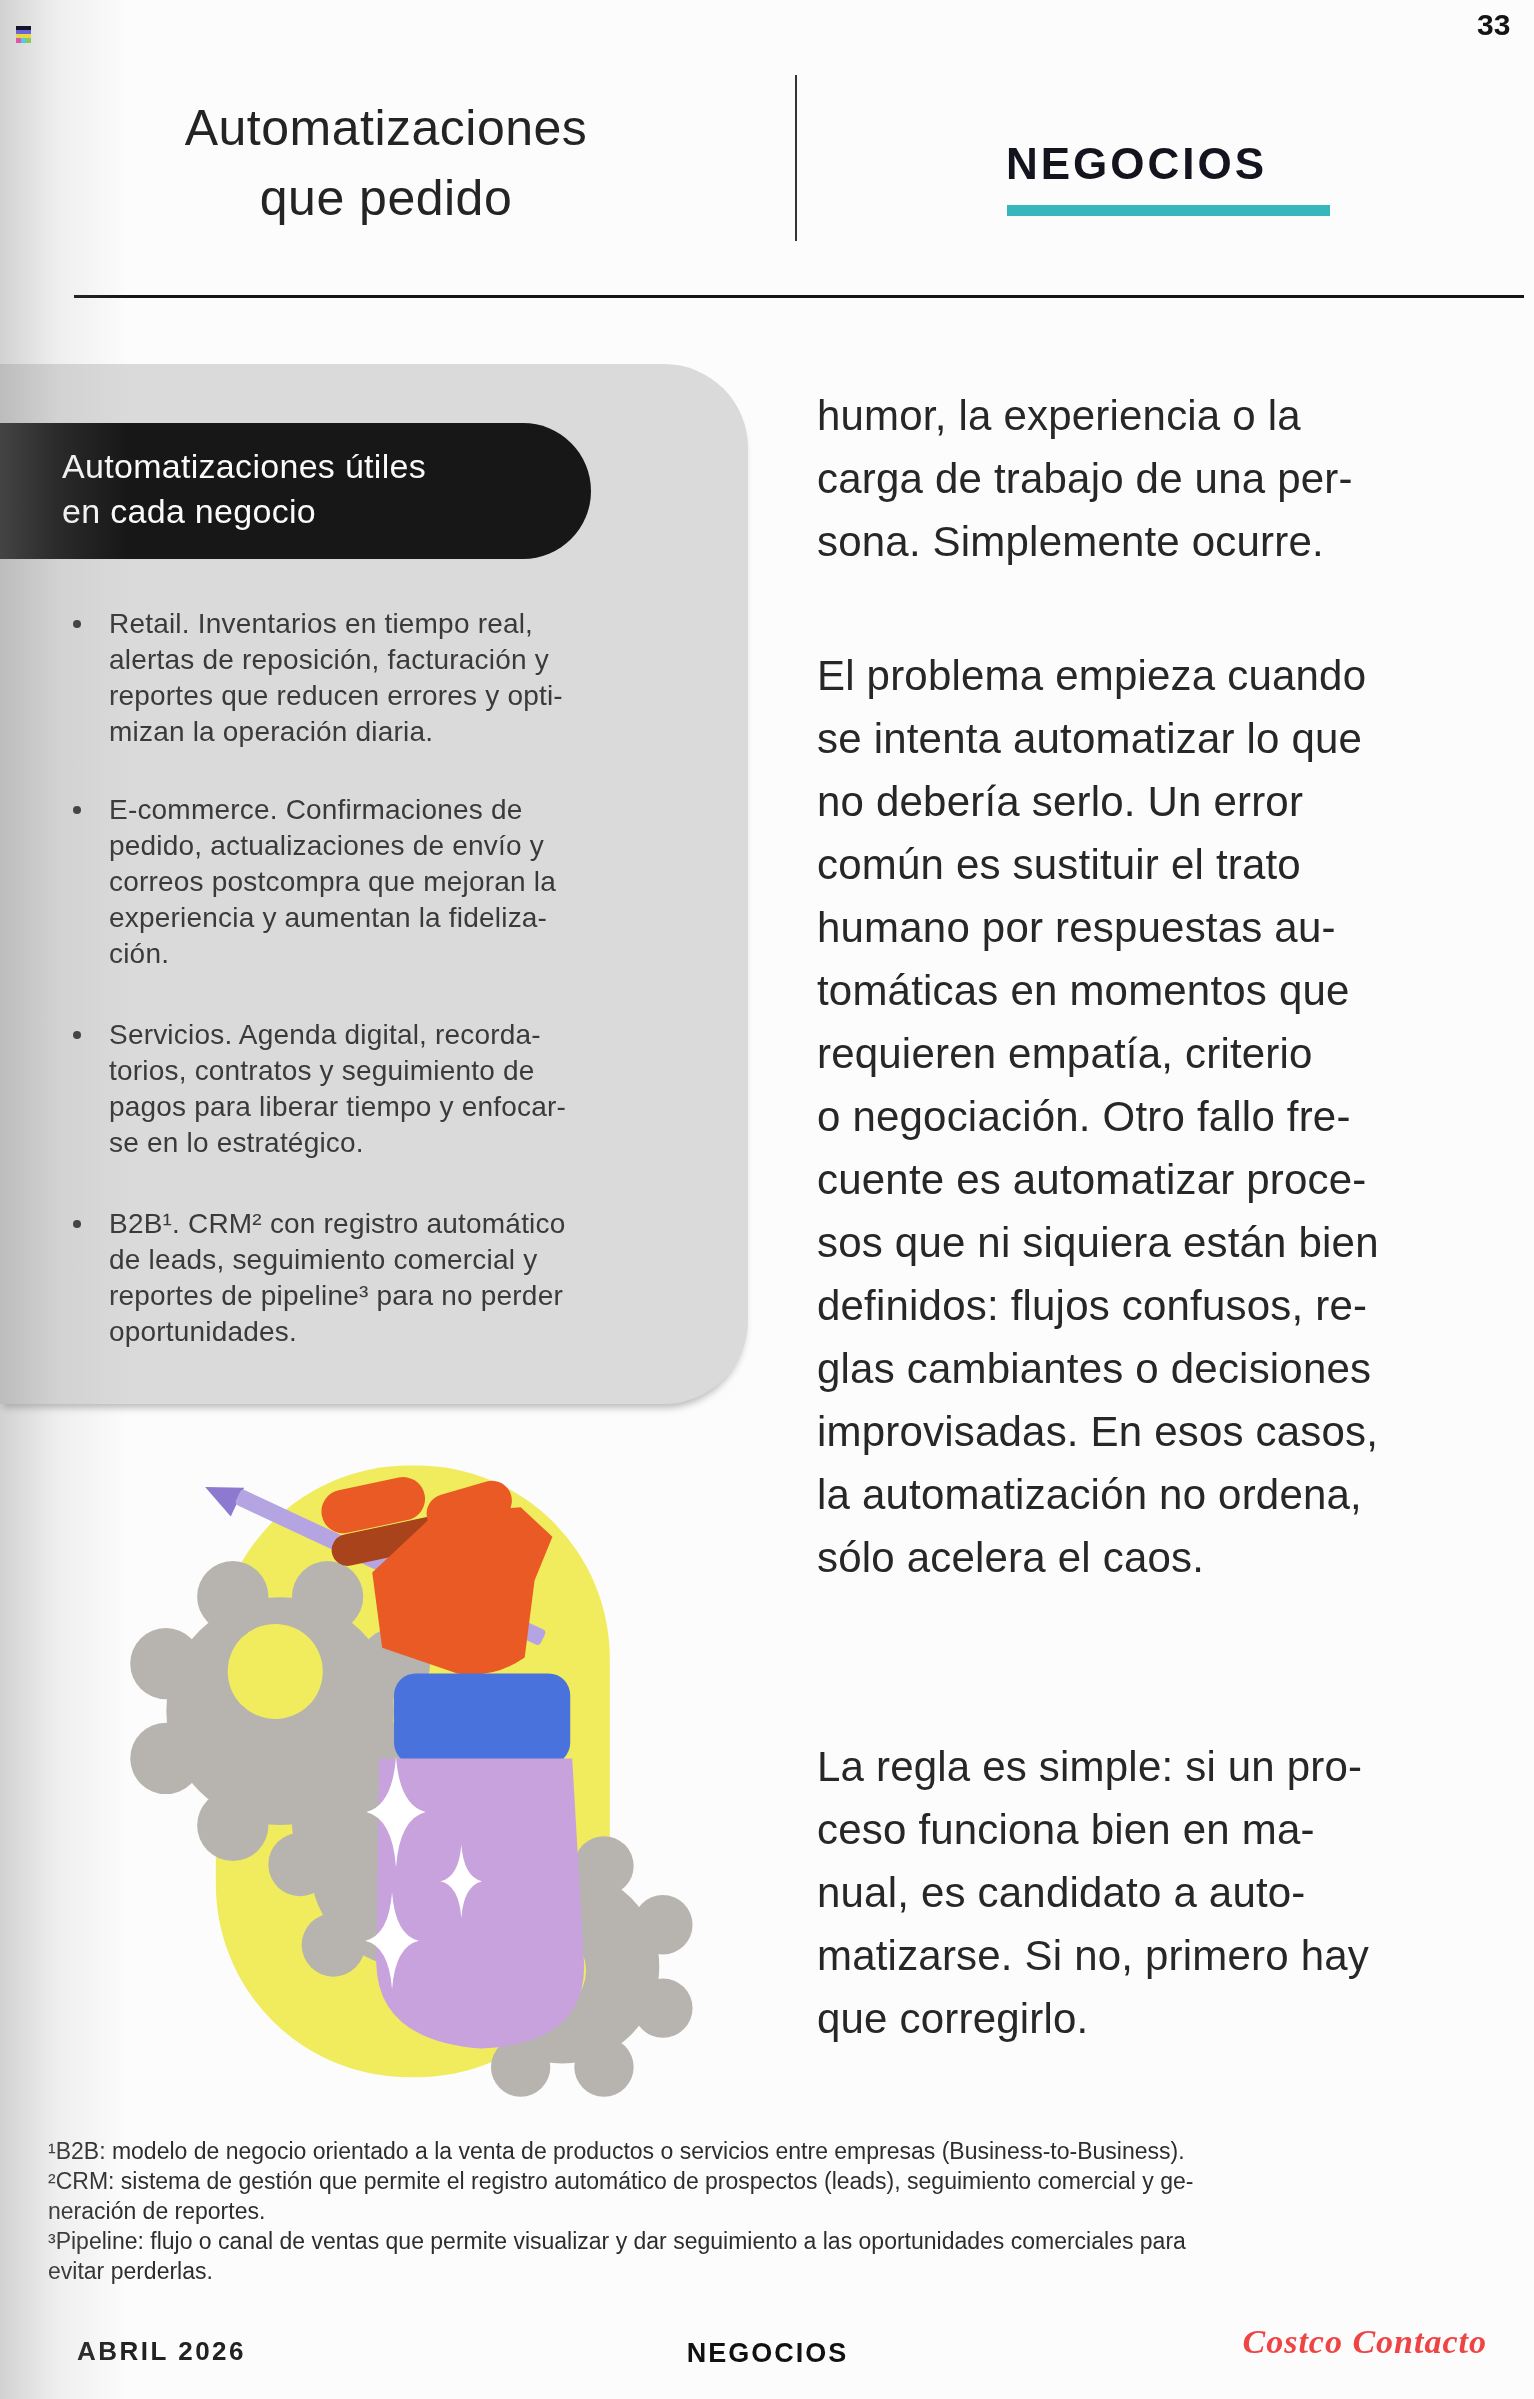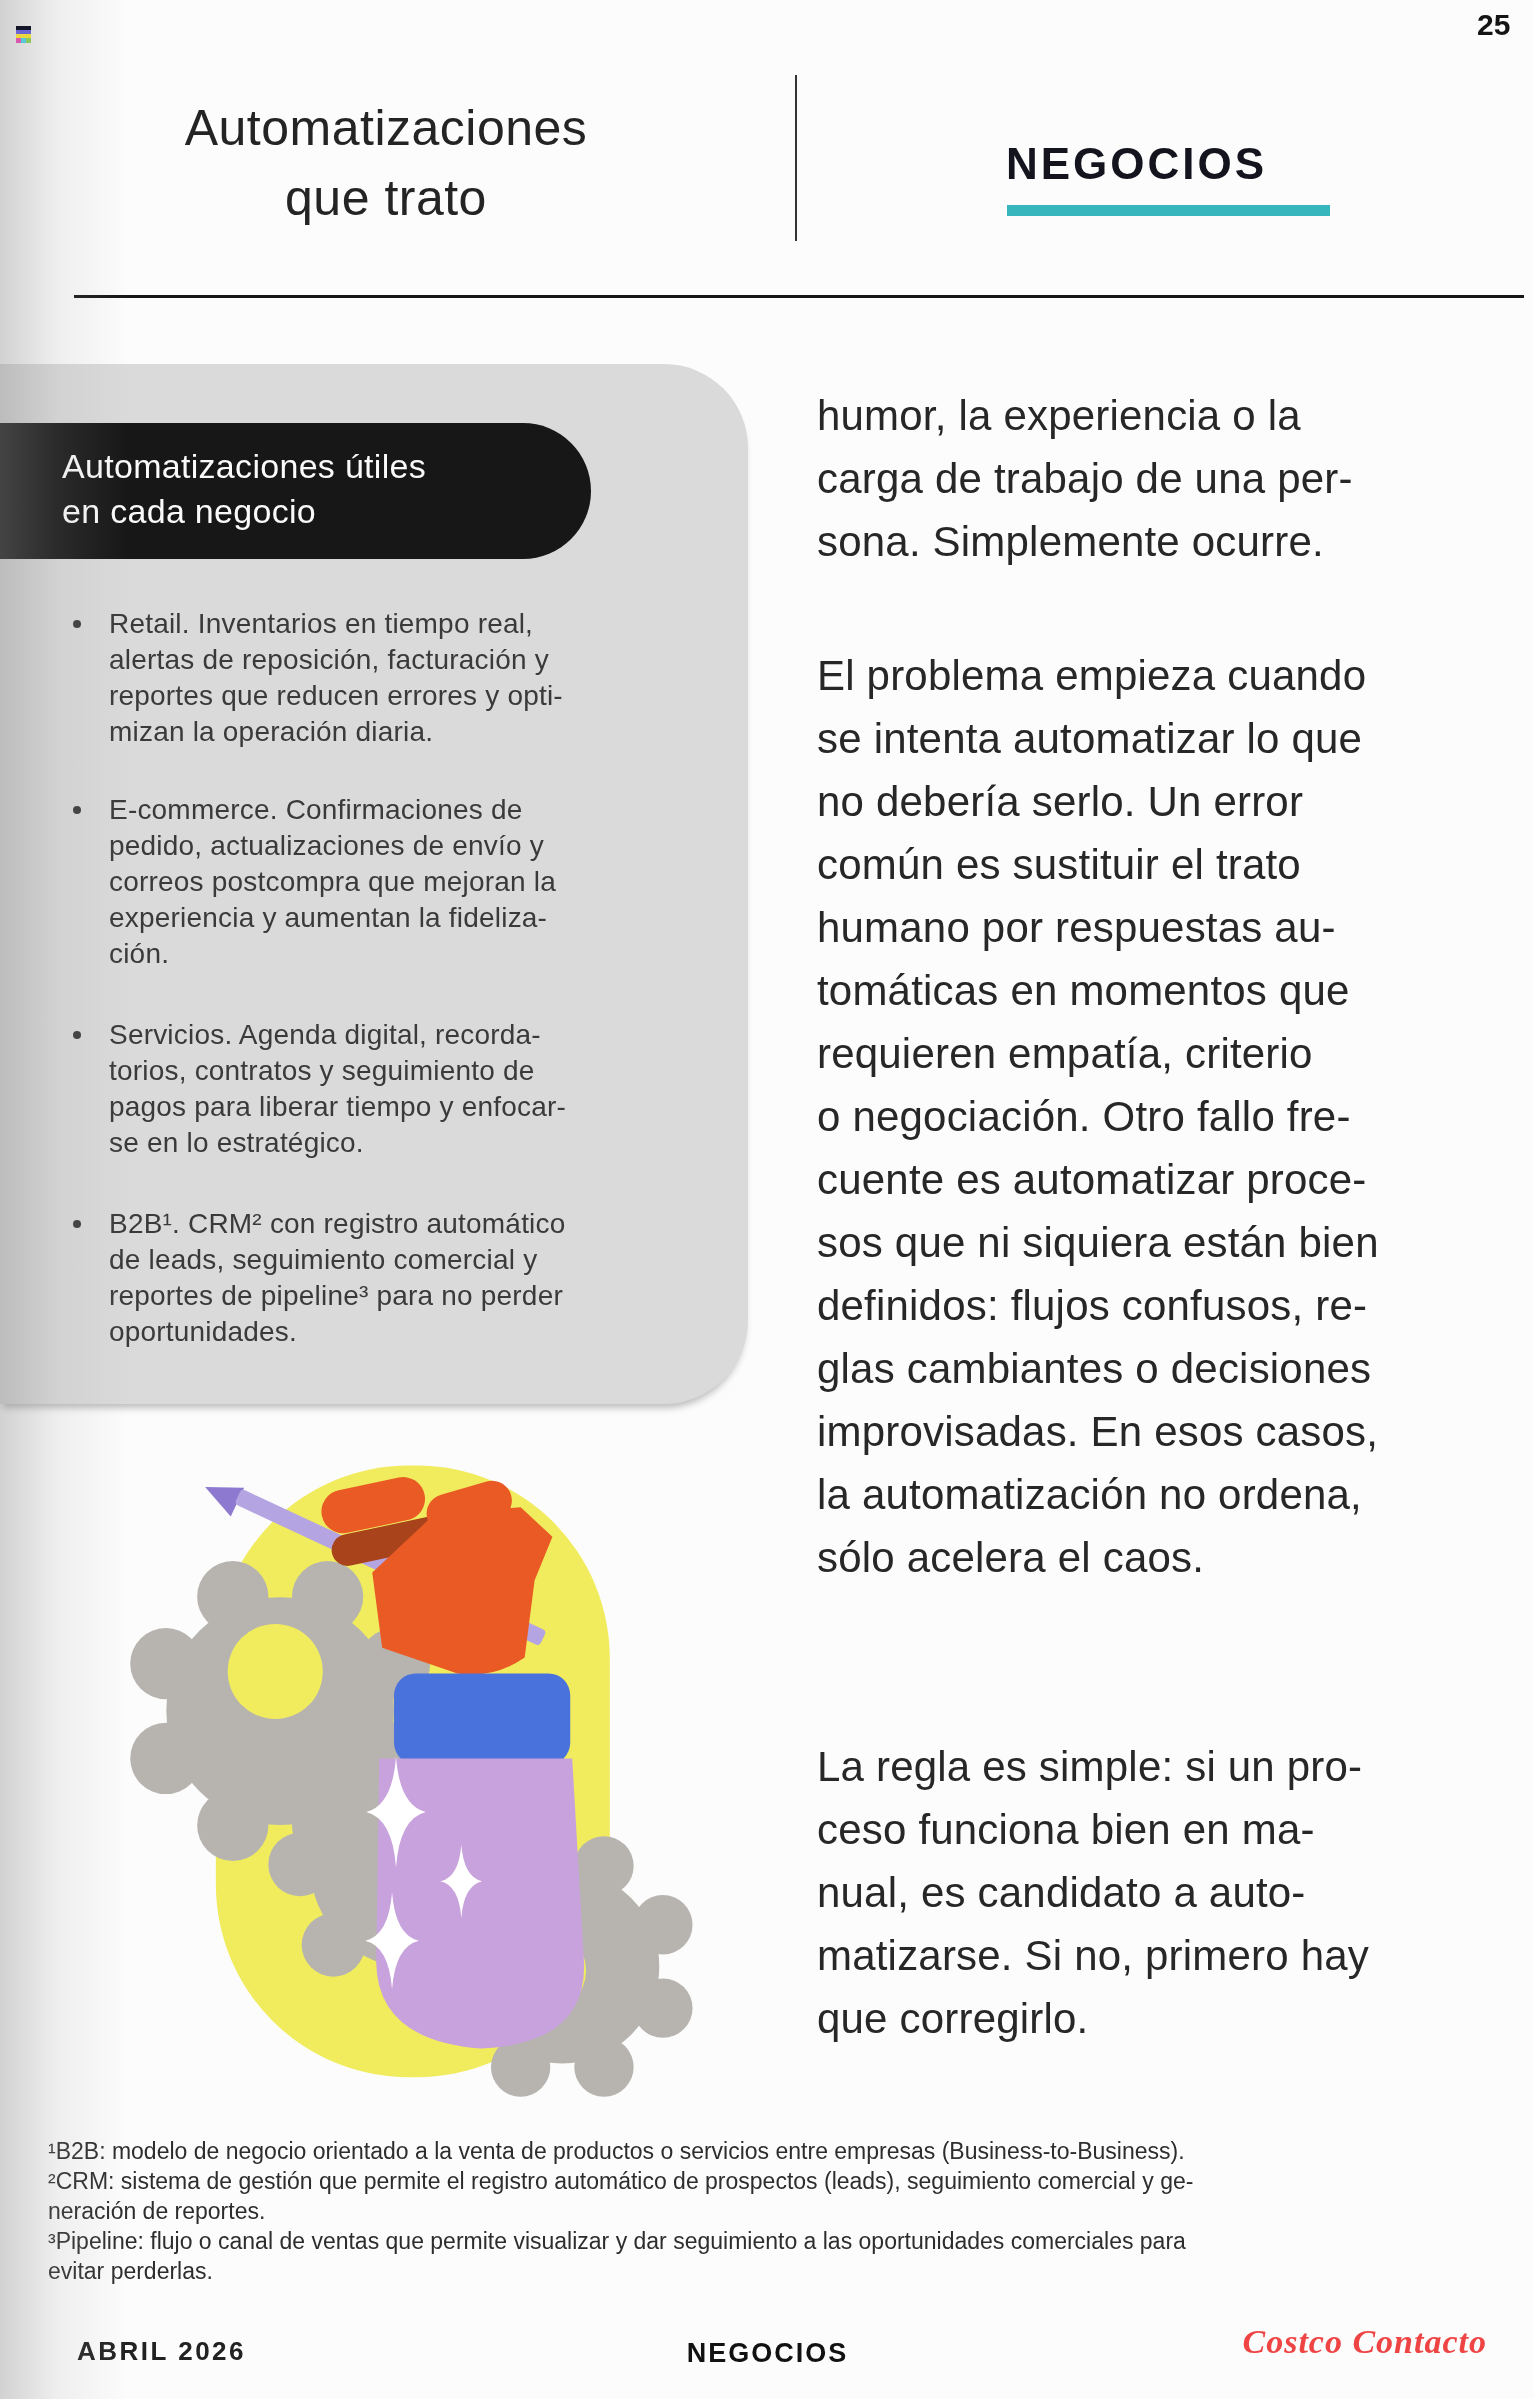--- a/index.html
+++ b/index.html
@@ -101,24 +101,24 @@
 
 <div class="edge-gradient"></div>
 
 <div class="regmark">
   <div class="r1"></div>
     <div class="r2"></div>
     <div class="r3"></div>
     <div class="r4"></div>
 </div>
 
-<div class="page-number">25</div>
+<div class="page-number">33</div>
 
 <div class="title pre">Automatizaciones
-que trato</div>
+que pedido</div>
 <div class="vdivider"></div>
 <div class="section-head">NEGOCIOS</div>
 <div class="section-underline"></div>
 <div class="hrule"></div>
 
 <div class="infobox">
   <div class="pill pre">Automatizaciones útiles
 en cada negocio</div>
 
   <div class="bullet b1">

